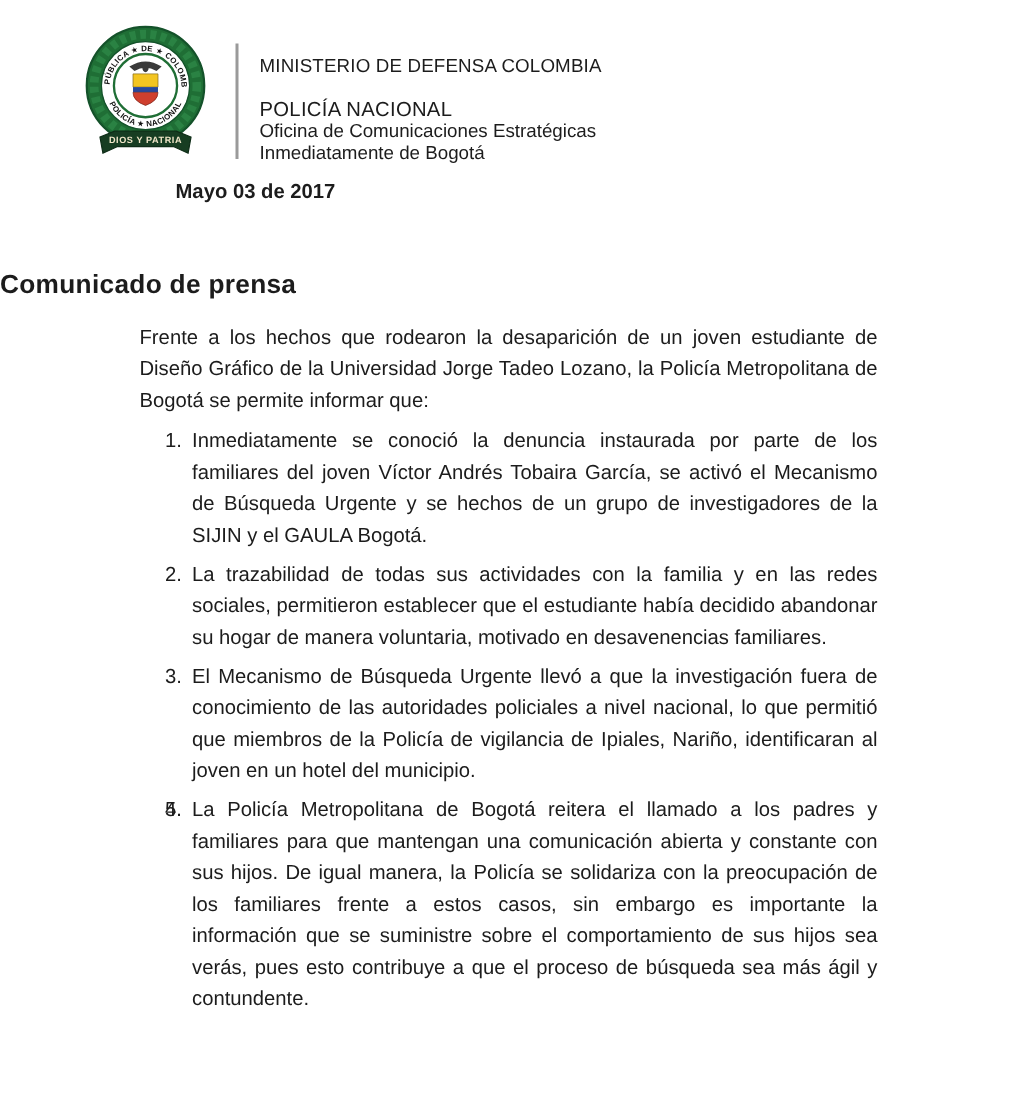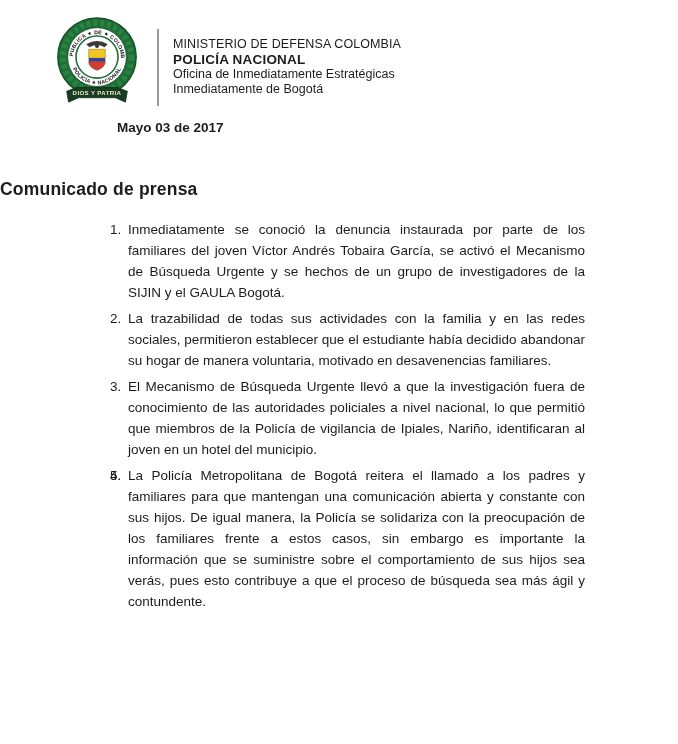--- a/index.html
+++ b/index.html
@@ -7,21 +7,21 @@
   .page {
     position:relative; width:678px; height:744px; background:#ffffff;
     overflow:hidden; font-family:"Liberation Sans","DejaVu Sans",sans-serif;
     color:#1c1c1c;
   }
   .doc-header { position:absolute; left:55px; top:14px; display:flex; align-items:flex-start; }
   .logo { width:84px; height:94px; flex:0 0 auto; }
   .header-divider { width:2px; height:77px; background:#9a9a9a; margin-left:18px; margin-top:15px; flex:0 0 auto; }
   .header-text { margin-left:14px; padding-top:23px; white-space:nowrap; }
   .h-line1 { font-size:12.5px; line-height:15px; letter-spacing:.1px; }
-  .h-line2 { font-size:13.5px; font-weight:bold; line-height:15px; letter-spacing:.2px; }
+  .h-line2 { font-size:13.5px; font-weight:normal; line-height:15px; letter-spacing:.2px;margin-top:13px; }
   .h-line3, .h-line4 { font-size:12.5px; line-height:15px; }
   .date { position:absolute; left:93px; top:120px; font-size:13.5px; font-weight:bold;padding-left:24px; }
   .title { position:absolute; left:0; right:0; top:179px; font-size:17.5px; font-weight:bold; letter-spacing:.2px; }
   .body { position:absolute; left:93px; right:93px; top:214px; font-size:13.5px; line-height:21px; text-align:justify; }
   .intro { margin-bottom:6px; text-align:justify; }
   ol.items { list-style:none; }
   .items li { position:relative; padding-left:35px; margin-top:5px; text-align:justify; }
   .items .num { position:absolute; left:17px; top:0; }
 </style>
 </head>
@@ -52,30 +52,31 @@
         <rect x="33.5" y="45" width="17" height="3.6" fill="#27489c"></rect>
         <path d="M 33.5 48.6 L 50.5 48.6 Q 50.5 54.5 42 57.5 Q 33.5 54.5 33.5 48.6 Z" stroke="#7d2217" stroke-width="0.5" fill="#cf3f2e"></path>
         <path d="M 11 79 L 21 75 L 63 75 L 73 79 L 71 90 L 61 85.5 L 23 85.5 L 13 90 Z" stroke="#0e2c17" stroke-width="0.8" fill="#173d22"></path>
         <text x="42" y="82.8" text-anchor="middle" font-size="6.2" font-weight="bold" letter-spacing="0.4" fill="#f0e6c8">DIOS Y PATRIA</text>
       </svg>
     </div>
     <div class="header-divider"></div>
     <div class="header-text">
       <div class="h-line1">MINISTERIO DE DEFENSA COLOMBIA</div>
       <div class="h-line2">POLICÍA NACIONAL</div>
-      <div class="h-line3">Oficina de Inmediatamente Estratégicas</div>
+      <div class="h-line3">Oficina de Comunicaciones Estratégicas</div>
       <div class="h-line4">Inmediatamente de Bogotá</div>
     </div>
   </header>
 
   <div class="date">Mayo 03 de 2017</div>
 
   <h1 class="title">Comunicado de prensa</h1>
 
   <div class="body">
+    <p class="intro">Frente a los hechos que rodearon la desaparición de un joven estudiante de Diseño Gráfico de la Universidad Jorge Tadeo Lozano, la Policía Metropolitana de Bogotá se permite informar que:</p>
     <ol class="items" id="items-list">
         <li><span class="num">1.</span><span class="txt">Inmediatamente se conoció la denuncia instaurada por parte de los familiares del joven Víctor Andrés Tobaira García, se activó el Mecanismo de Búsqueda Urgente y se hechos de un grupo de investigadores de la SIJIN y el GAULA Bogotá.</span></li>
         <li><span class="num">2.</span><span class="txt">La trazabilidad de todas sus actividades con la familia y en las redes sociales, permitieron establecer que el estudiante había decidido abandonar su hogar de manera voluntaria, motivado en desavenencias familiares.</span></li>
         <li><span class="num">3.</span><span class="txt">El Mecanismo de Búsqueda Urgente llevó a que la investigación fuera de conocimiento de las autoridades policiales a nivel nacional, lo que permitió que miembros de la Policía de vigilancia de Ipiales, Nariño, identificaran al joven en un hotel del municipio.</span></li>
         <li><span class="num">4.</span></li>
         <li><span class="num">5.</span><span class="txt">La Policía Metropolitana de Bogotá reitera el llamado a los padres y familiares para que mantengan una comunicación abierta y constante con sus hijos. De igual manera, la Policía se solidariza con la preocupación de los familiares frente a estos casos, sin embargo es importante la información que se suministre sobre el comportamiento de sus hijos sea verás, pues esto contribuye a que el proceso de búsqueda sea más ágil y contundente.</span></li>
       </ol>
   </div>
 
 </div>

